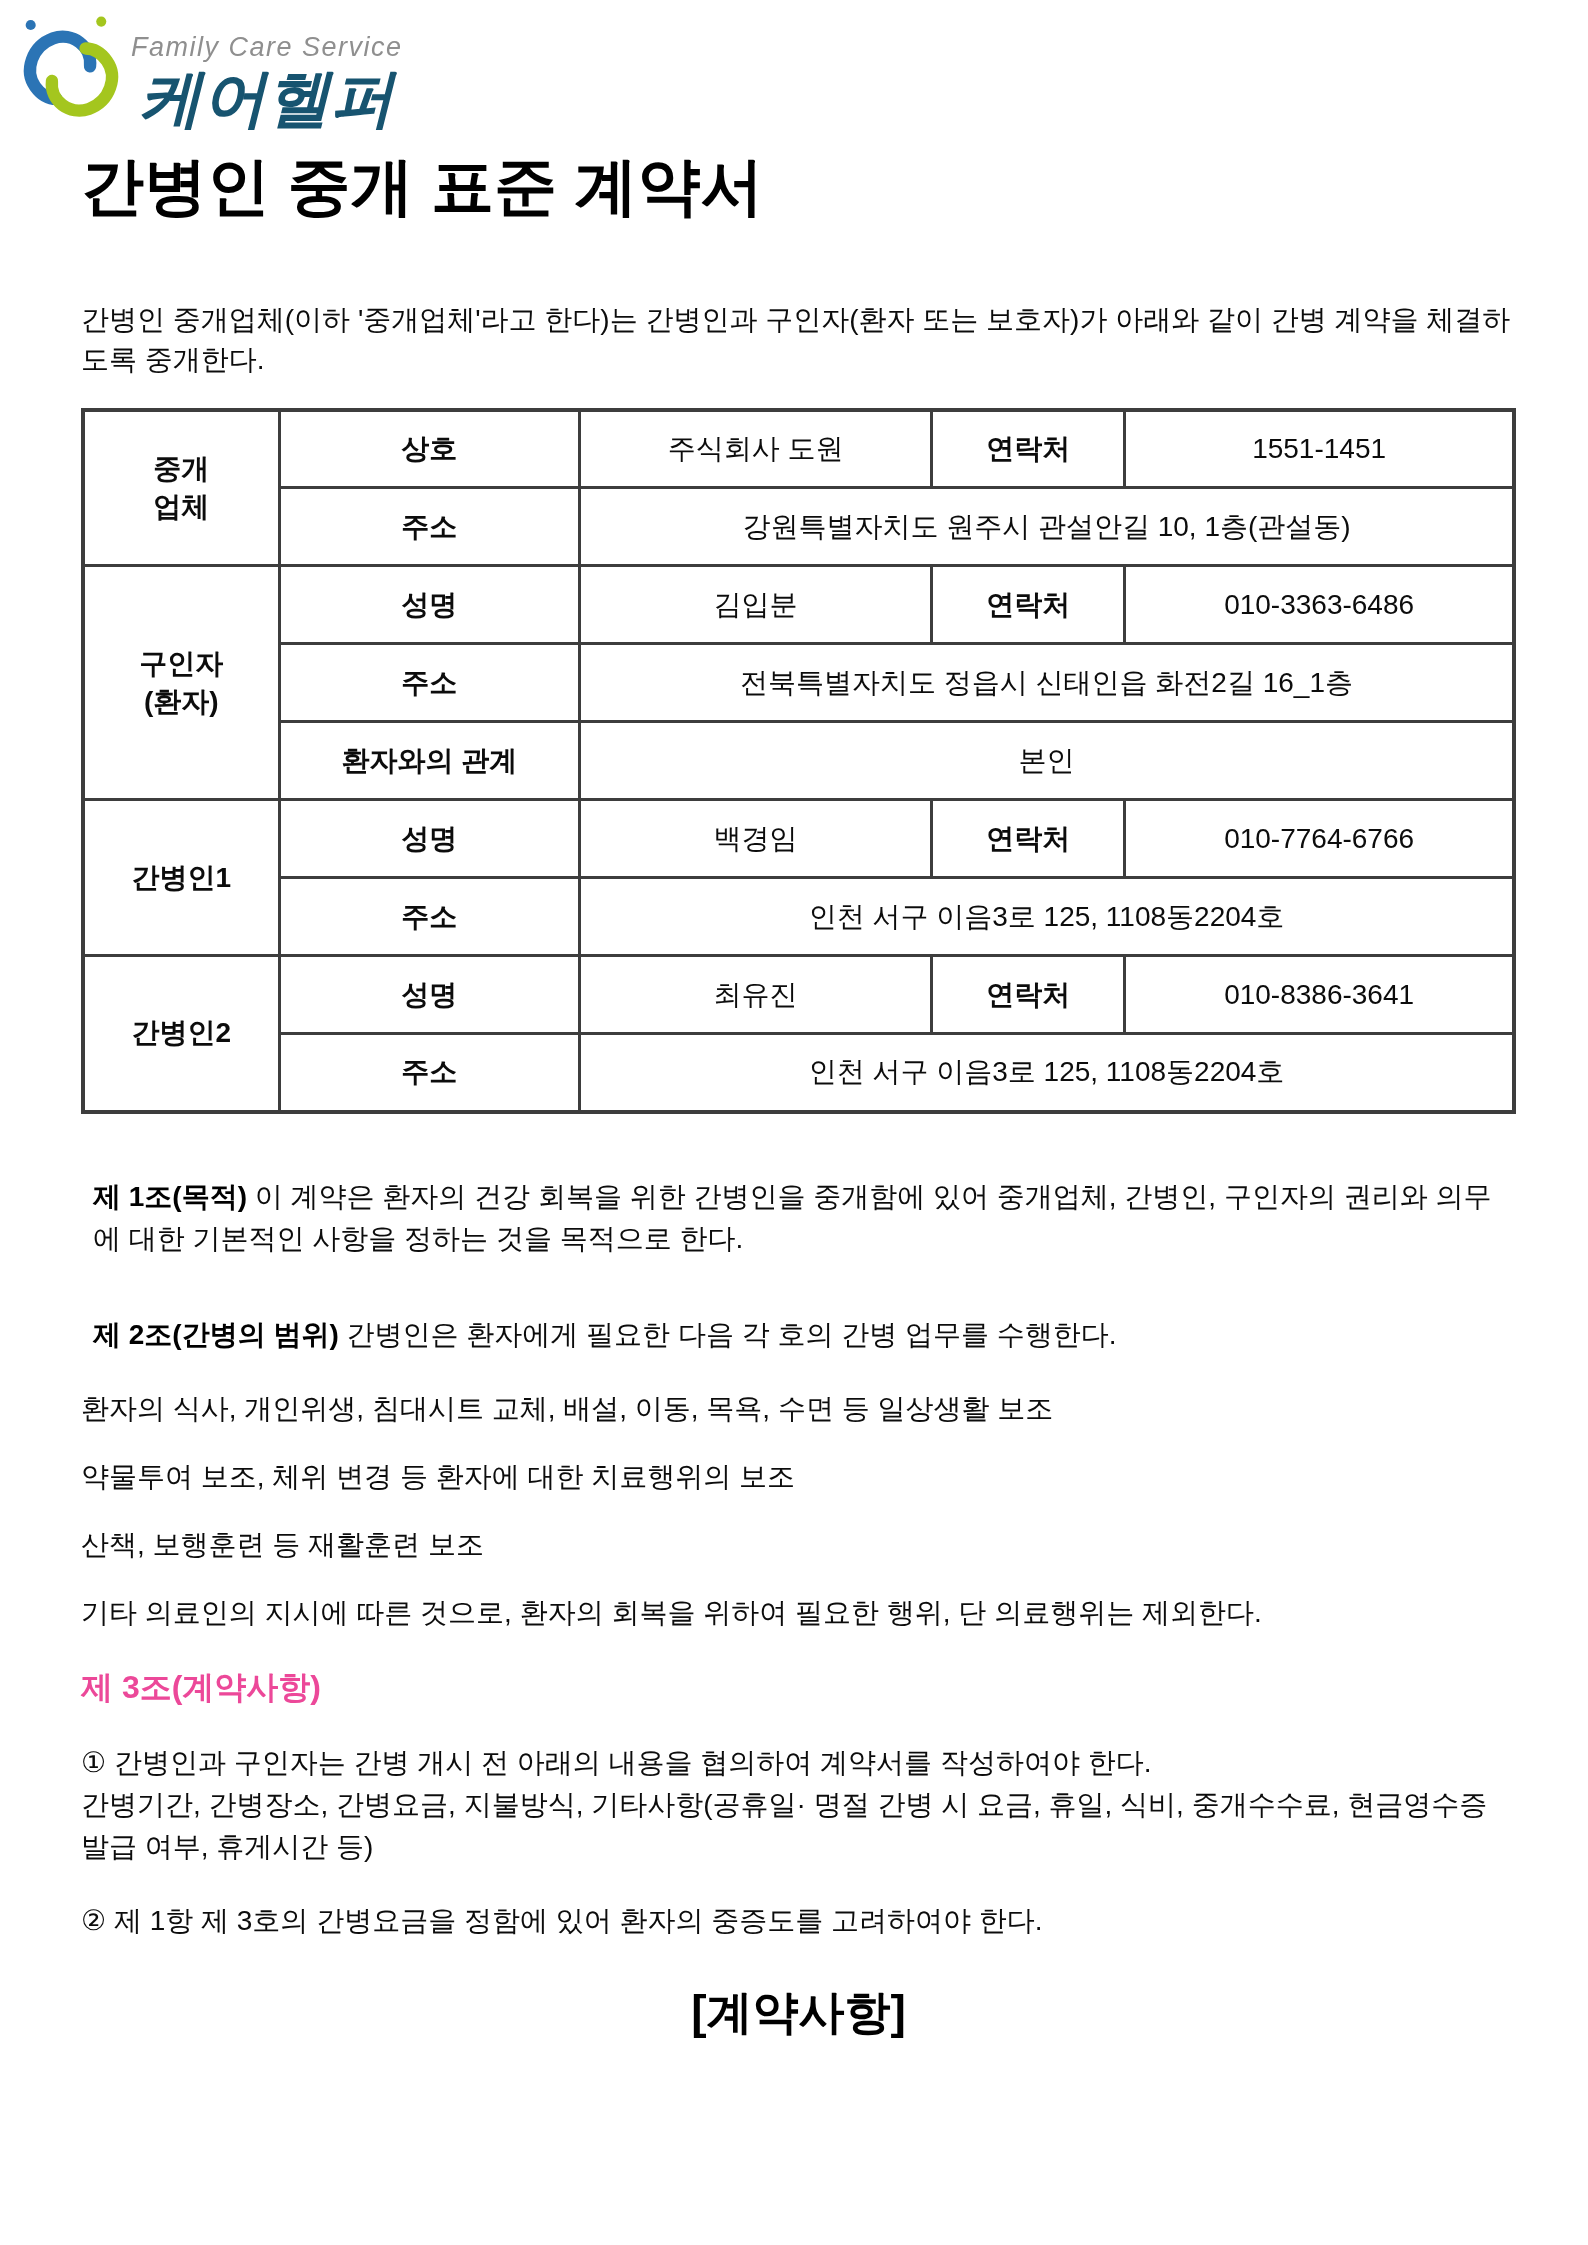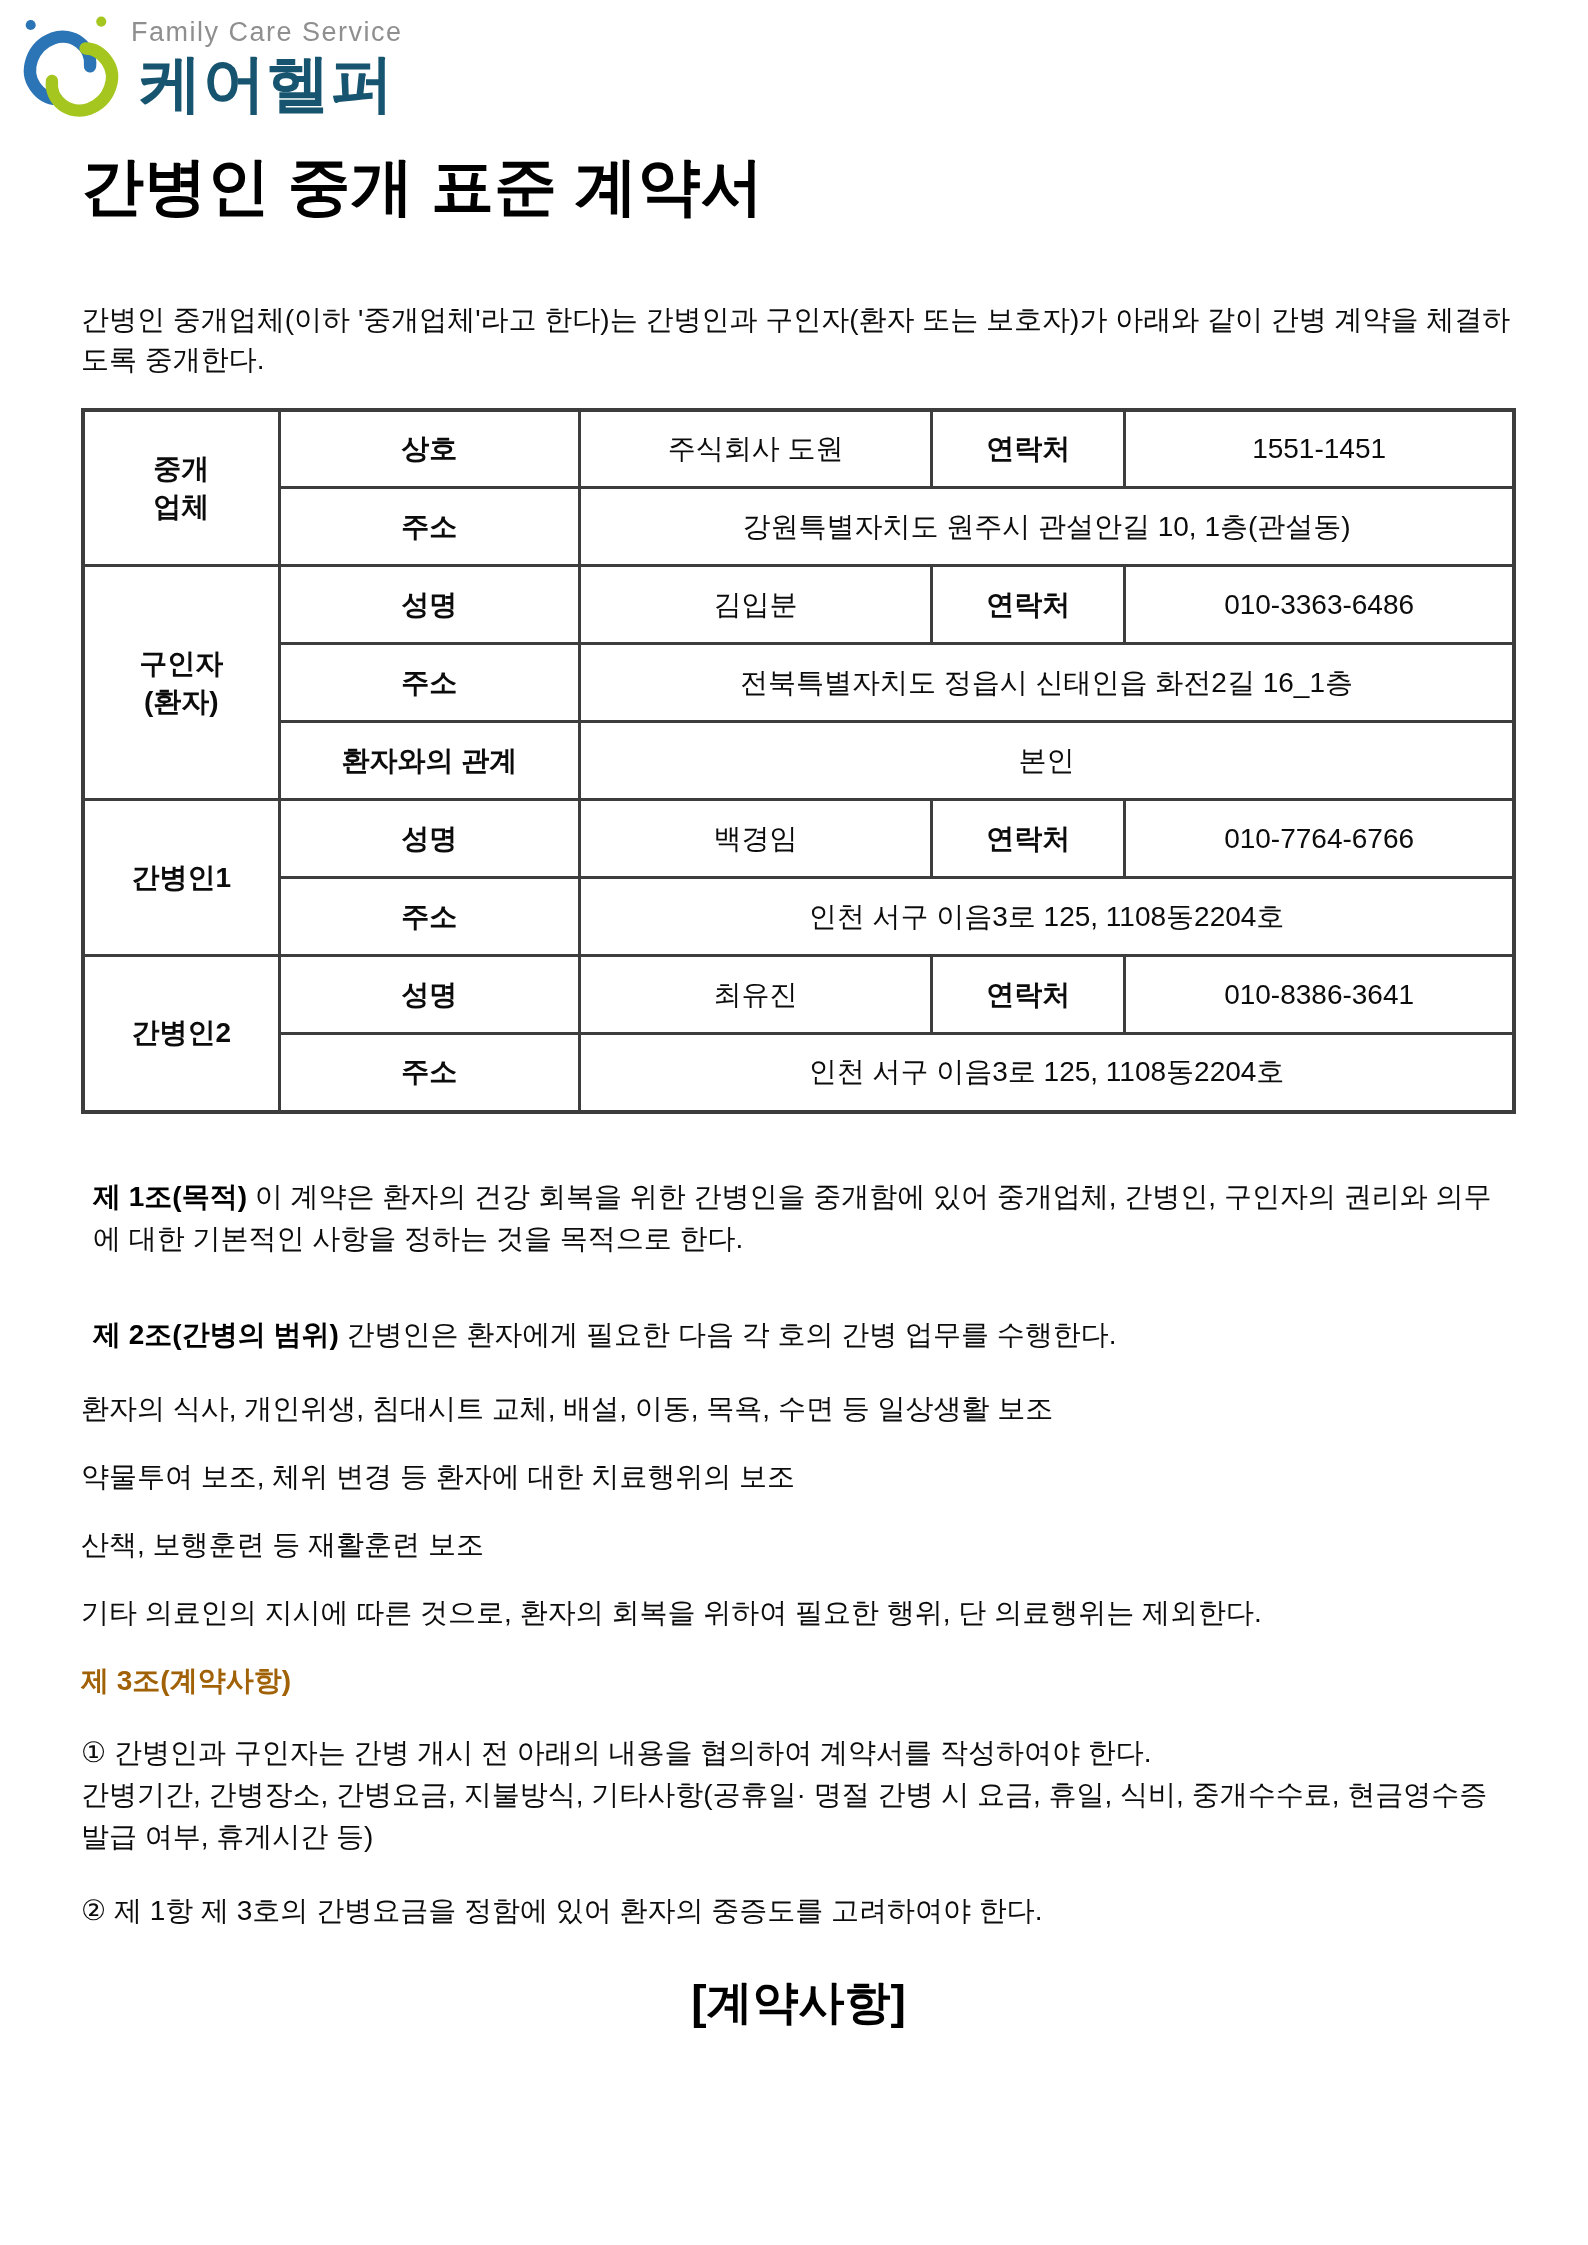--- a/index.html
+++ b/index.html
@@ -7,21 +7,21 @@
     width:1588px;height:2245px;
     font-family:"Liberation Sans","DejaVu Sans",sans-serif;
     color:#0c0c0c;
   }
   .page{
     box-sizing:border-box;width:1588px;height:2245px;
     padding:14px 72px 0 81px;overflow:hidden;background:#fff;
   }
 
   
-  .logo-row{display:flex;align-items:flex-start;margin-left:-66px;}
+  .logo-row{display:flex;align-items:flex-end;margin-left:-66px;font-style:italic;}
   .logo-mark{width:112px;height:116px;flex:0 0 auto;}
   .logo-mark svg{width:112px;height:116px;display:block;}
   .logo-text{margin-left:4px;padding-top:4px;text-align:center;}
   .tagline{
     font-size:27px;color:#8f8f8f;letter-spacing:1.5px;
     font-weight:400;line-height:1.1;
   }
   .brand{
     font-size:63px;font-weight:800;color:#175470;
     letter-spacing:1px;line-height:1.02;margin-top:3px;
@@ -47,21 +47,21 @@
   td.group,td.label{font-weight:700;}
   td.group{white-space:pre-line;line-height:1.35;}
 
   
   .article-p{margin:12px;font-size:28px;line-height:1.5;color:#0c0c0c;}
   .a1{margin-top:62px;}
   .a2-head{margin-top:54px;}
   .bold-head{font-weight:800;color:#000;}
   .list-line{margin:26px 0 0 0;font-size:28px;line-height:1.5;color:#0c0c0c;}
   .list-line.first{margin-top:32px;}
-  .a3-head{font-size:28px;font-weight:800;color:#a16207;}
+  .a3-head{font-size:32px;font-weight:800;color:#ec4899;}
   .clause{
     margin:32px 0 0 0;font-size:28px;line-height:1.5;
     white-space:pre-line;color:#0c0c0c;
   }
 
   
   .footer-heading{
     margin-top:40px;text-align:center;
     font-size:46px;font-weight:800;color:#000;
   }

